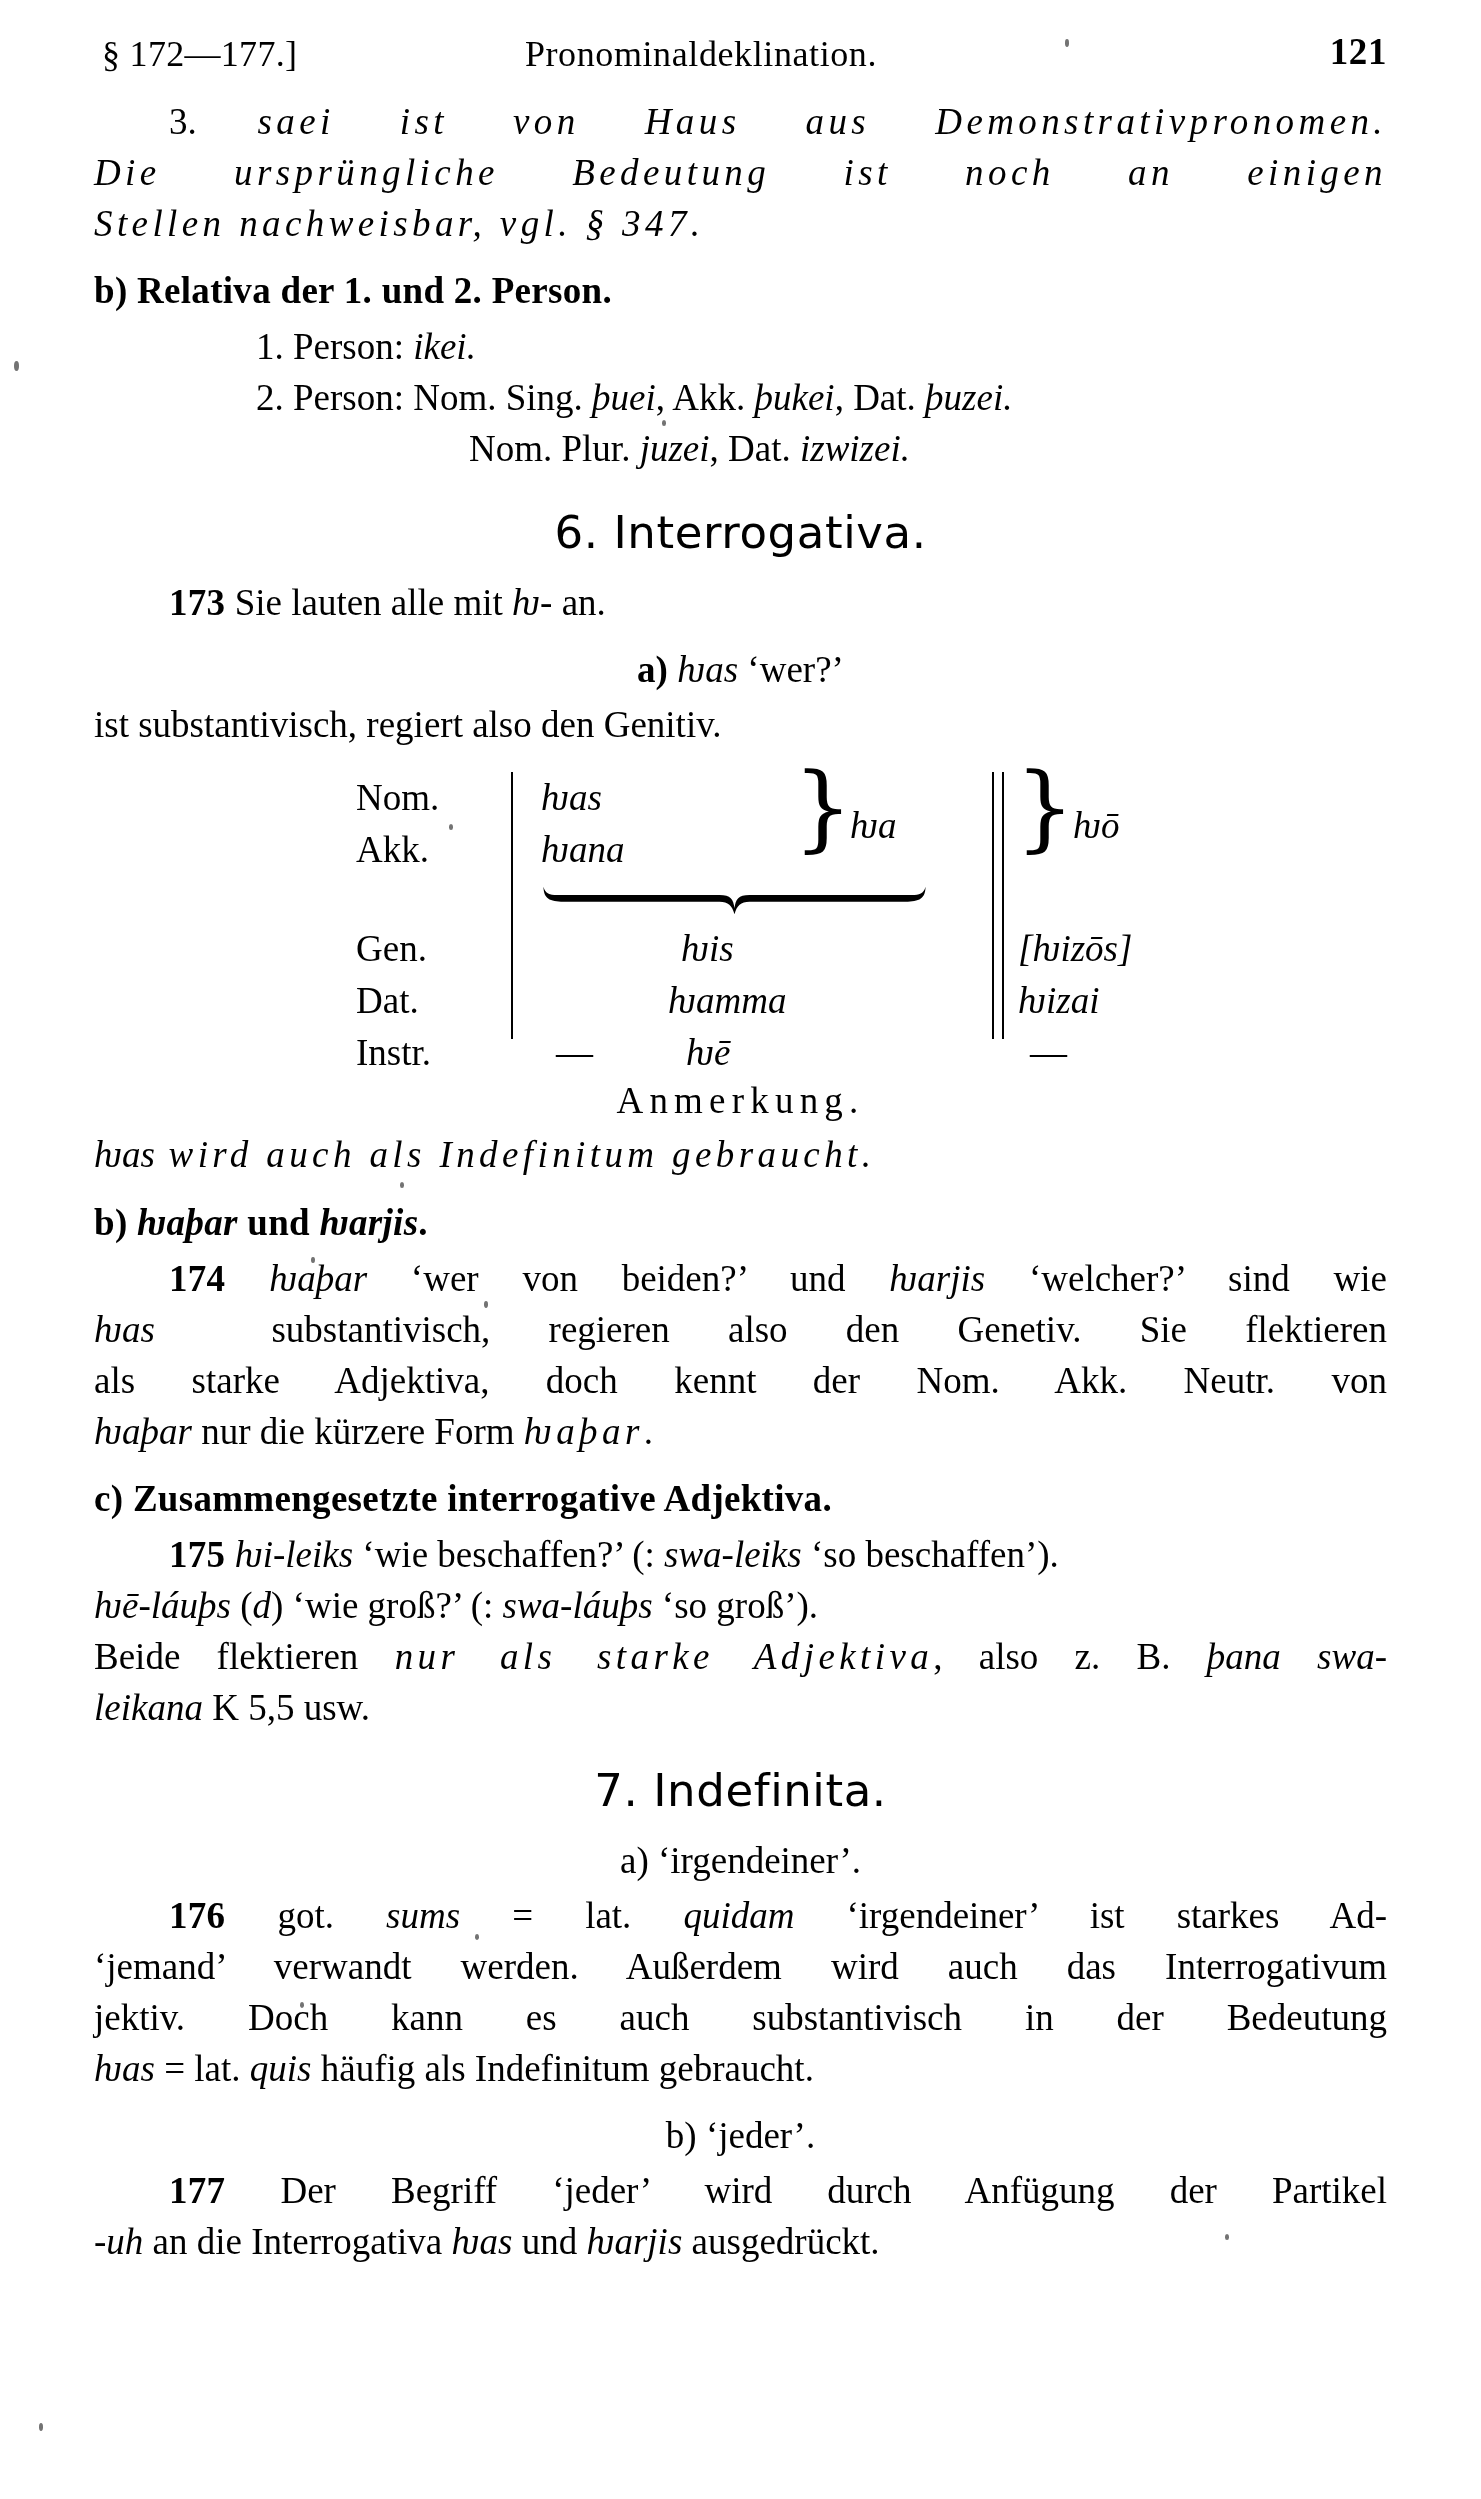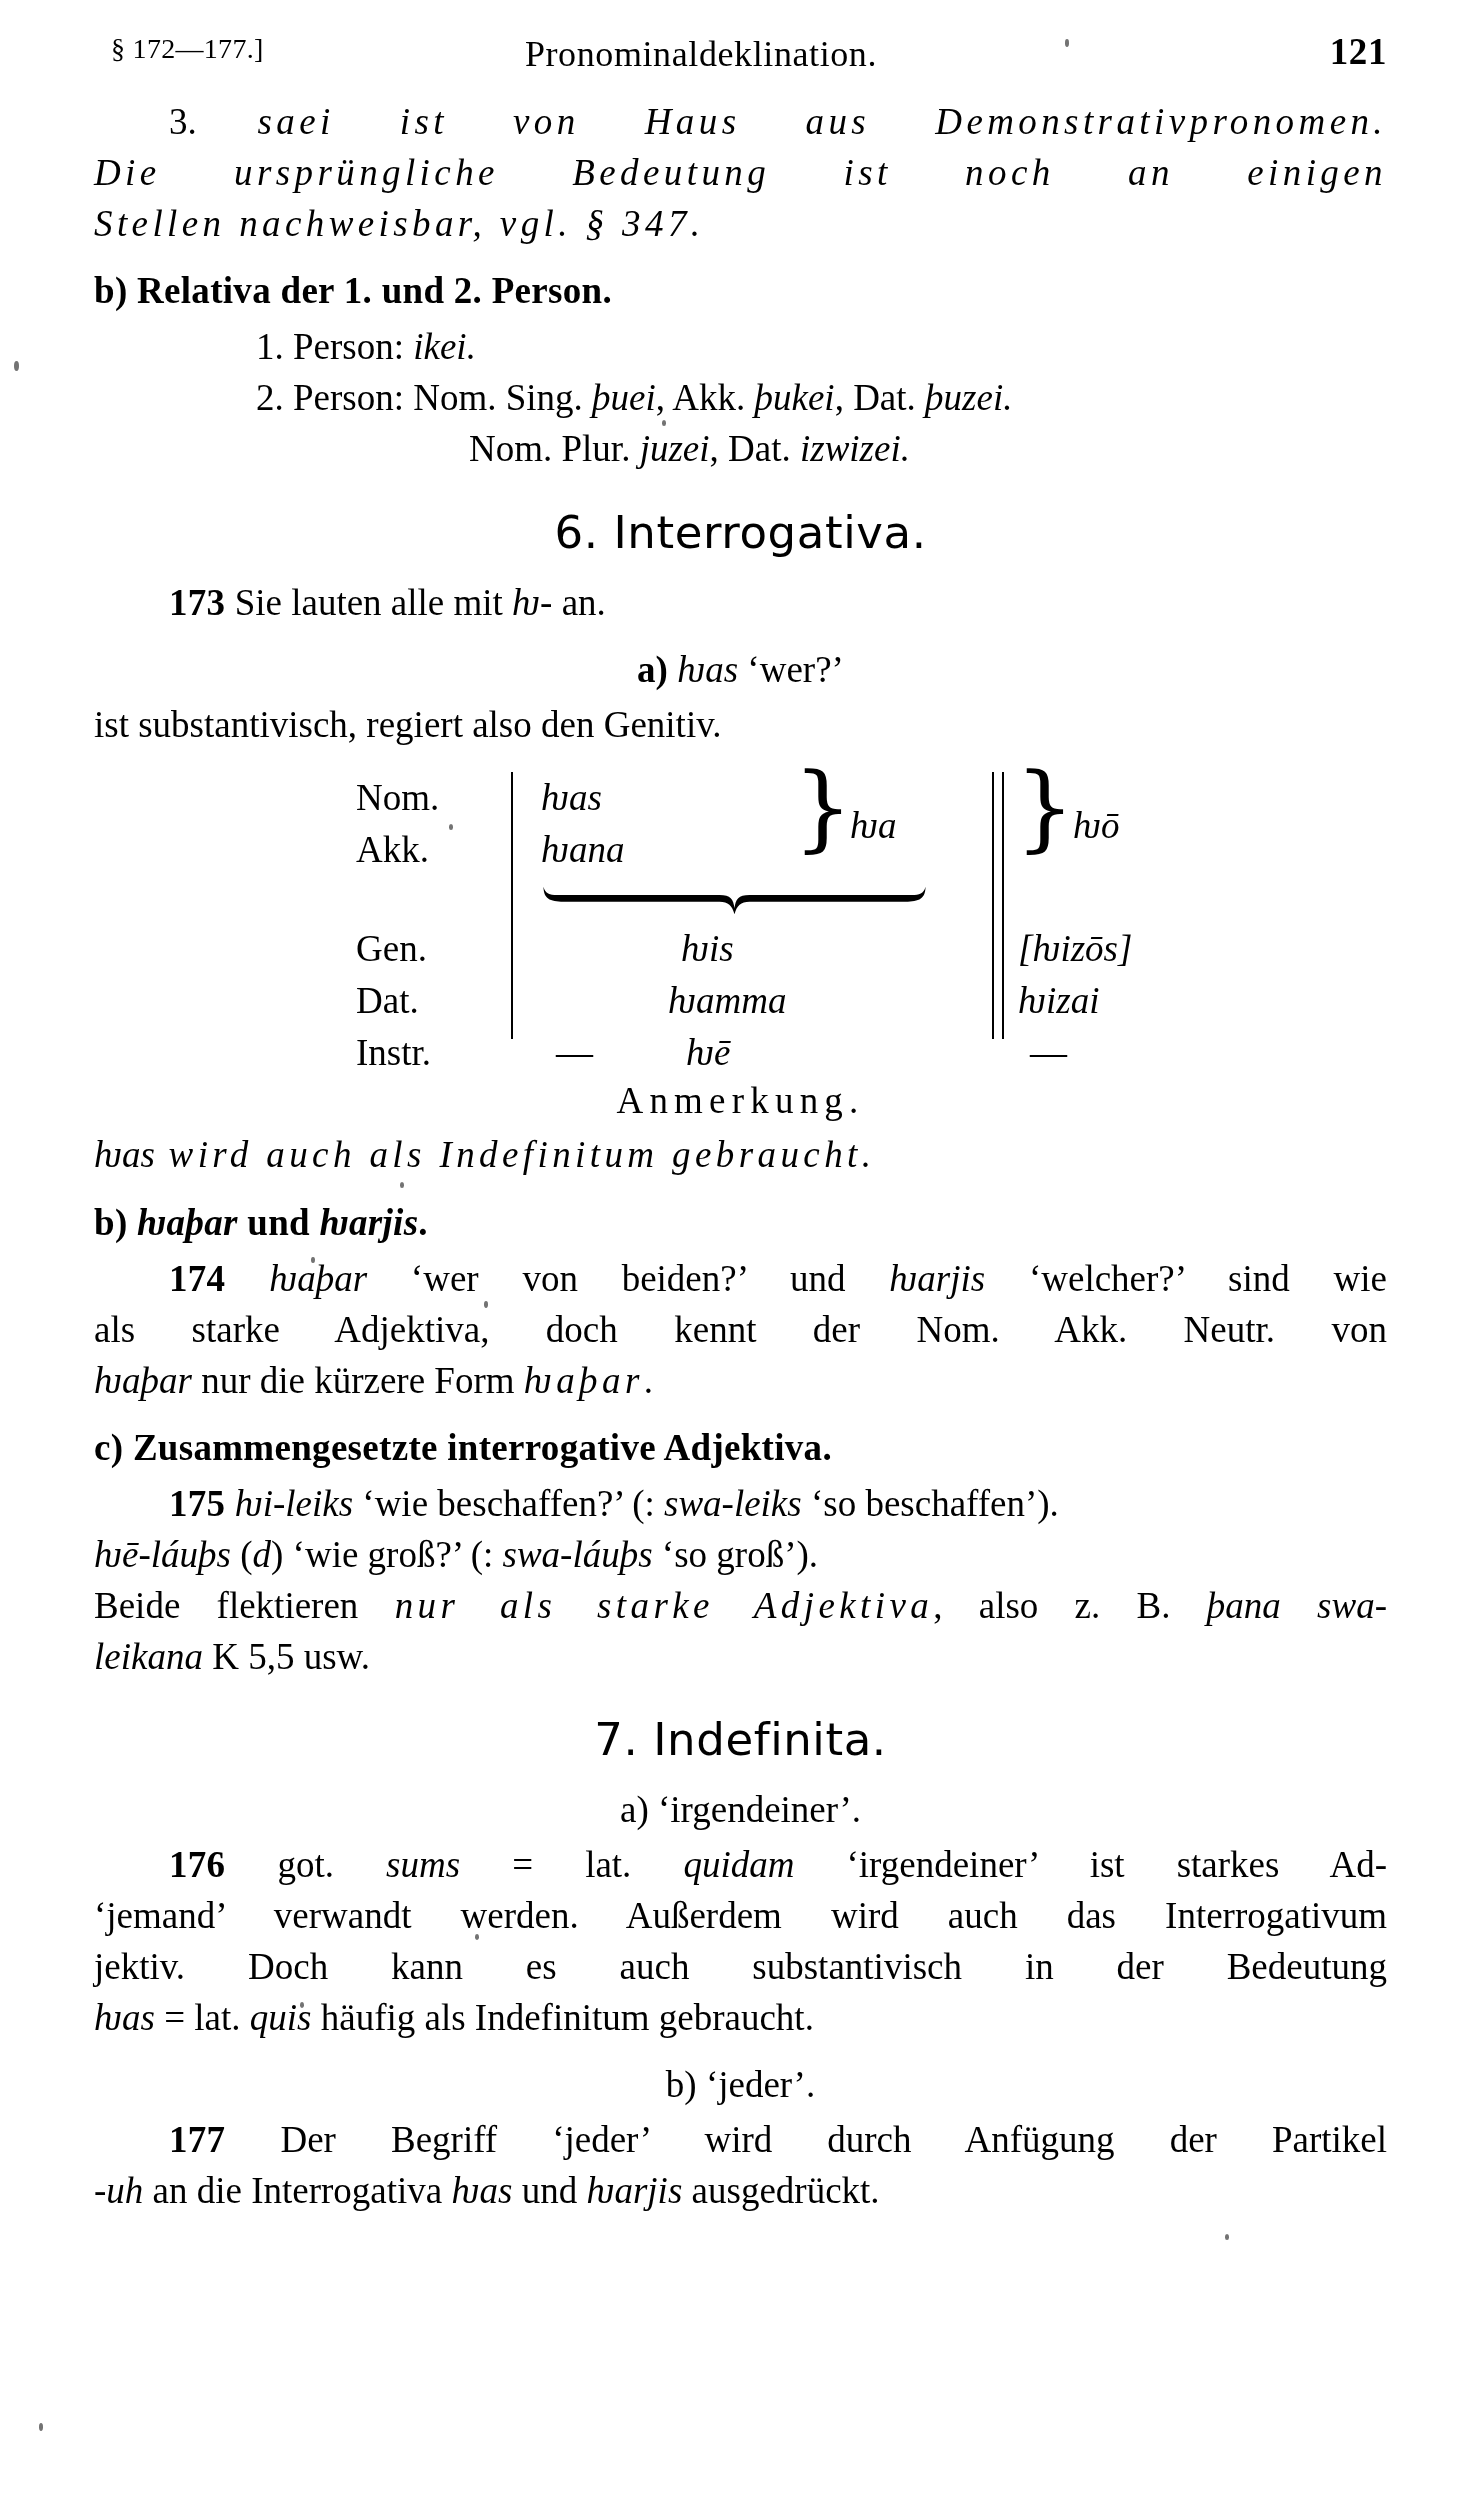--- a/index.html
+++ b/index.html
@@ -25,23 +25,23 @@
 
   
   .running-head {
     position: relative;
     height: 75px;
     padding-top: 32.5px;
     box-sizing: border-box;
   }
   .rh-left {
     position: absolute;
-    left: 17px;
+    left: 8px;
     top: 32.5px;
-    font-size: 28px;
+    font-size: 36px;
     letter-spacing: 0.3px;
   }
   .rh-center {
     position: absolute;
     left: 0;
     right: 4px;
     top: 32.5px;
     text-align: center;
     font-size: 36px;
     letter-spacing: 0.6px;
@@ -266,20 +266,23 @@
     <p class="noindent">
       <span class="it">ƕas</span><span class="sp"> wird auch als Indefinitum gebraucht.</span>
     </p>
 
     <div class="head-sub">
       <span>b) </span><span class="it">ƕaþar</span><span> und </span><span class="it">ƕarjis</span><span>.</span>
     </div>
 
     <p class="indent" style="text-align-last:justify;">
       <span class="num">174</span>&nbsp;<span class="it">ƕaþar</span><span> ‘wer von beiden?’ und </span><span class="it">ƕarjis</span><span> ‘welcher?’ sind wie</span>
+    </p>
+    <p class="noindent" style="text-align-last:justify;">
+      <span class="it">ƕas</span>&nbsp;<span> substantivisch, regieren also den Genetiv.  Sie flektieren</span>
     </p>
     <p class="noindent" style="text-align-last:justify;">
       <span>als starke Adjektiva, doch kennt der Nom. Akk. Neutr. von</span>
     </p>
     <p class="noindent">
       <span class="it">ƕaþar</span><span> nur die kürzere Form </span><span class="it sp">ƕaþar</span><span>.</span>
     </p>
 
     <div class="head-sub">c) Zusammengesetzte interrogative Adjektiva.</div>
 

